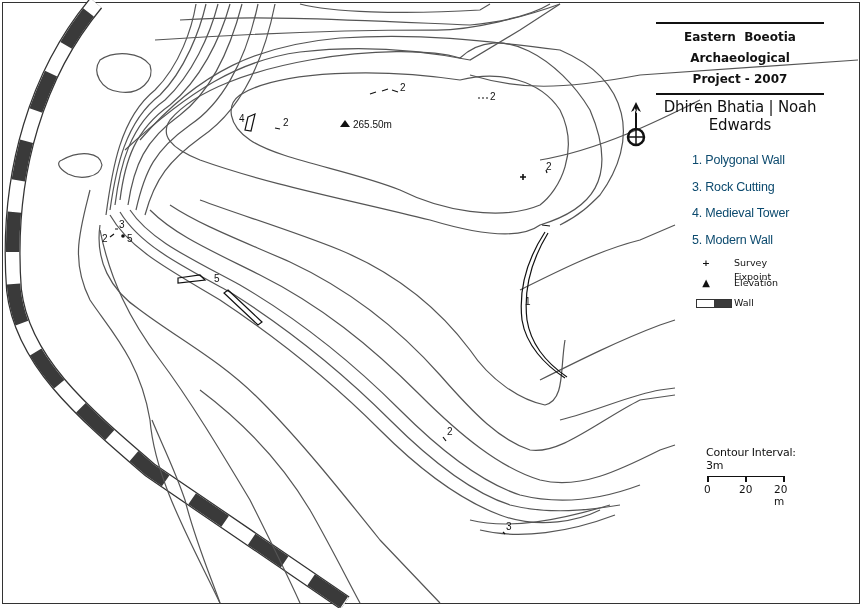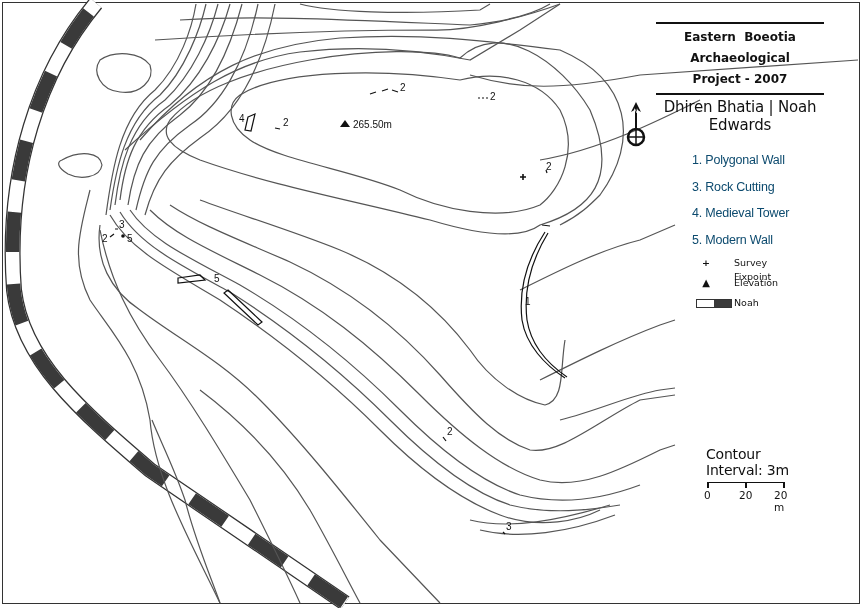--- a/index.html
+++ b/index.html
@@ -13,21 +13,21 @@
     .title-rule { height: 0; border-top: 2px solid #111; margin: 0 6px; }
     #title { font-family: "DejaVu Sans", sans-serif; font-weight: bold; font-size: 12px; line-height: 21px; padding: 3px 0 3px; color: #111; }
     #authors { font-family: "DejaVu Sans", sans-serif; font-size: 15px; margin-top: 3px; color: #111; letter-spacing: -0.2px; }
     #legend { position: absolute; left: 692px; top: 152px; }
     .leg-item { font-family: Liberation Sans, sans-serif; font-size: 12.5px; height: 26.5px; line-height: 16px; color: #0c4a6e; letter-spacing: -0.2px; }
     .leg-sym { position: relative; height: 20px; font-family: "DejaVu Sans", sans-serif; font-size: 9.5px; line-height: 14px; color: #111; }
     .leg-sym .sym { display: inline-block; width: 20px; text-align: center; margin-left: 4px; }
     .leg-sym .txt { position: absolute; left: 42px; top: 0; }
     .road-sym { display: inline-block; width: 34px; height: 7px; border: 1px solid #333; background: linear-gradient(to right, #fff 0 50%, #3a3a3a 50% 100%); vertical-align: middle; margin-left: 4px; }
     #scale { position: absolute; left: 706px; top: 446px; width: 90px; font-family: "DejaVu Sans", sans-serif; color: #111; }
-    #scale-title { font-size: 14px; margin-bottom: 4px; letter-spacing: -0.2px; }
+    #scale-title { font-size: 11px; margin-bottom: 4px; letter-spacing: -0.2px; }
     #scale-bar { position: relative; width: 76px; height: 6px; border-top: 1.5px solid #111; margin-left: 2px; }
     .tick { position: absolute; top: -1px; width: 1.5px; height: 6px; background: #111; }
     .tick-lbl { position: absolute; top: 6px; font-size: 10.5px; }
     #north { position: absolute; left: 622px; top: 100px; width: 28px; height: 50px; }
   </style>
 </head>
 <body>
 
 <div id="frame"></div>
 
@@ -152,21 +152,21 @@
   <div class="leg-sym">
     <span class="sym" style="font-weight:bold">+</span>
     <span class="txt">Survey Fixpoint</span>
   </div>
   <div class="leg-sym">
     <span class="sym" style="font-size:10px">▲</span>
     <span class="txt">Elevation</span>
   </div>
   <div class="leg-sym">
     <span class="road-sym"></span>
-    <span class="txt">Noah</span>
+    <span class="txt">Wall</span>
   </div>
 </div>
 
 <div id="scale">
   <div id="scale-title">Contour Interval: 3m</div>
   <div id="scale-bar">
     <div class="tick" style="left:-1px"></div>
     <div class="tick" style="left:37px"></div>
     <div class="tick" style="left:75px"></div>
     <span class="tick-lbl" style="left:-4px">0</span>

